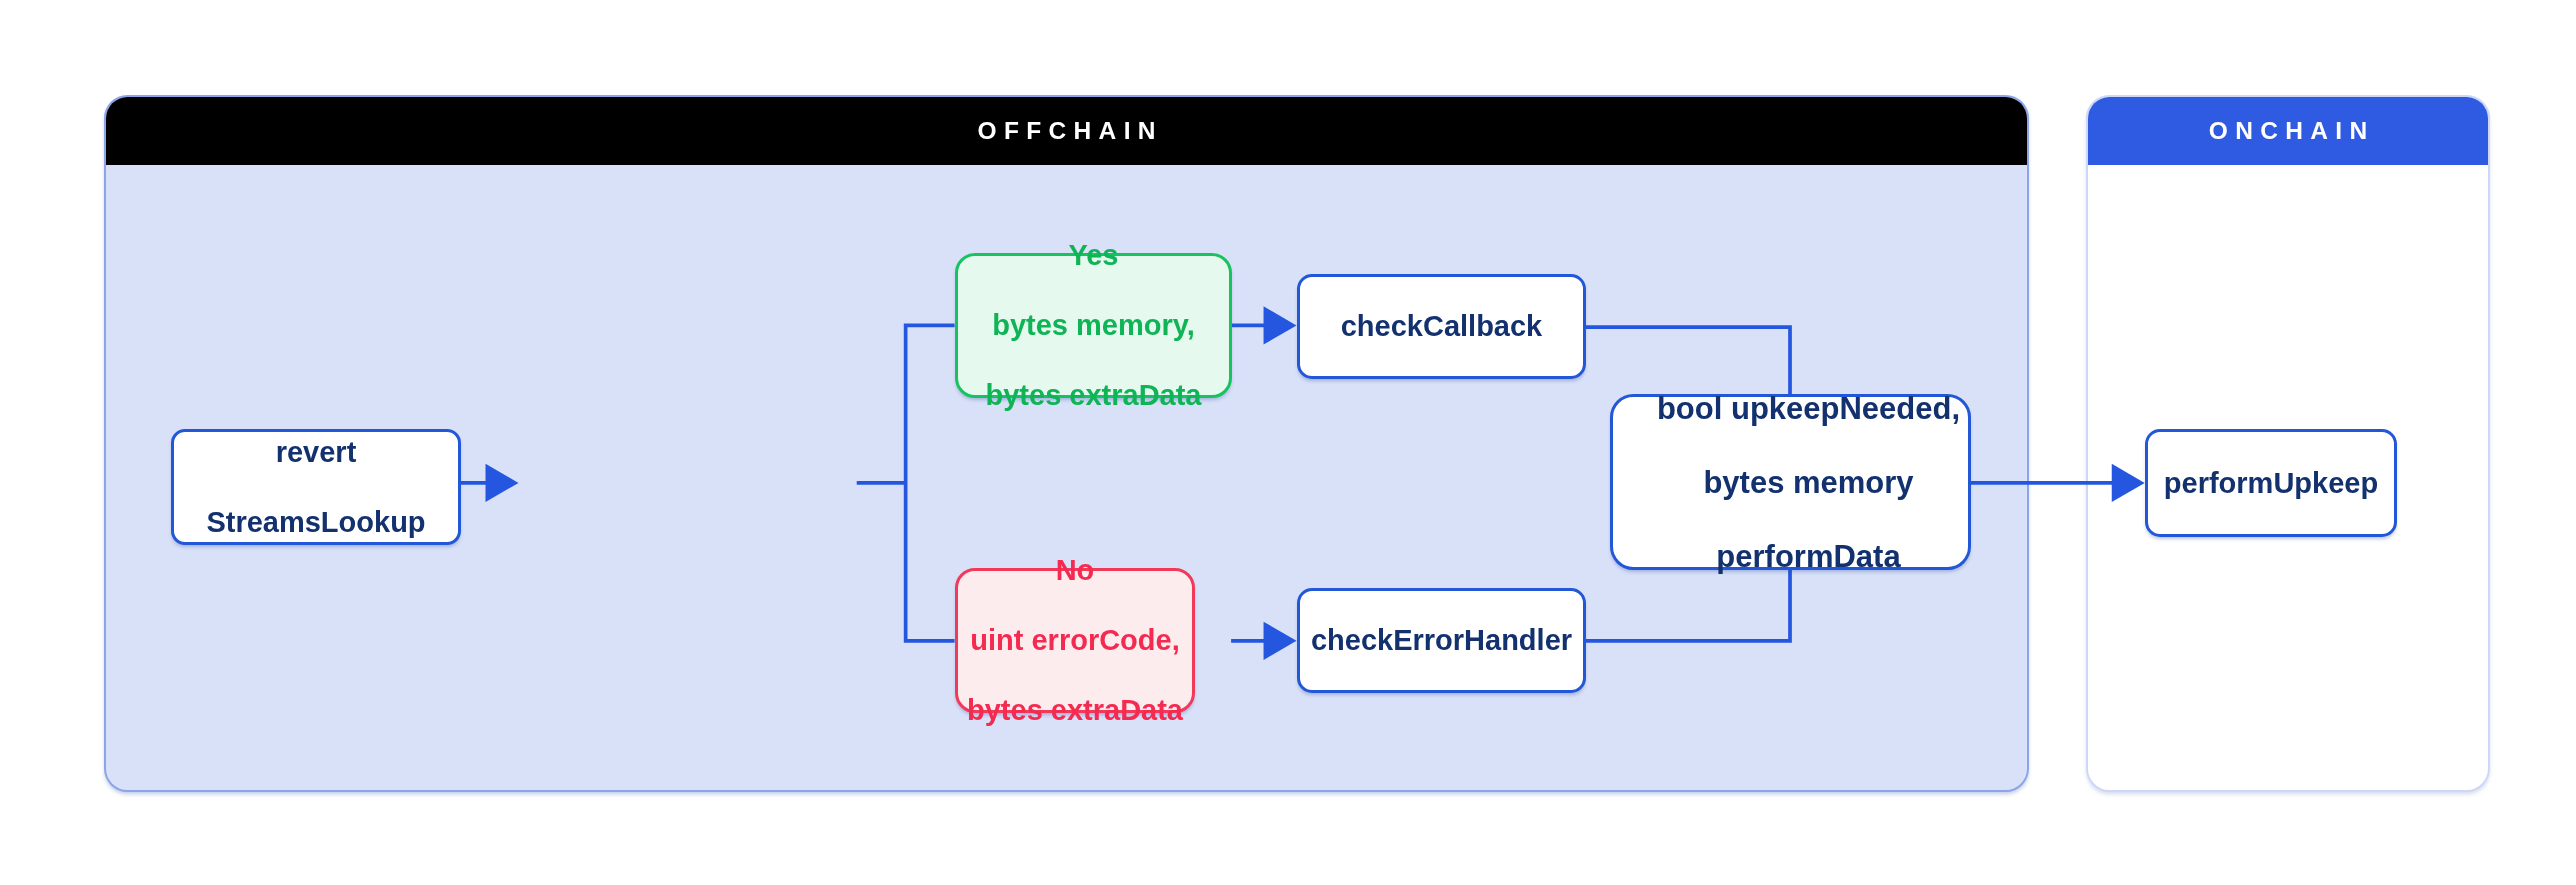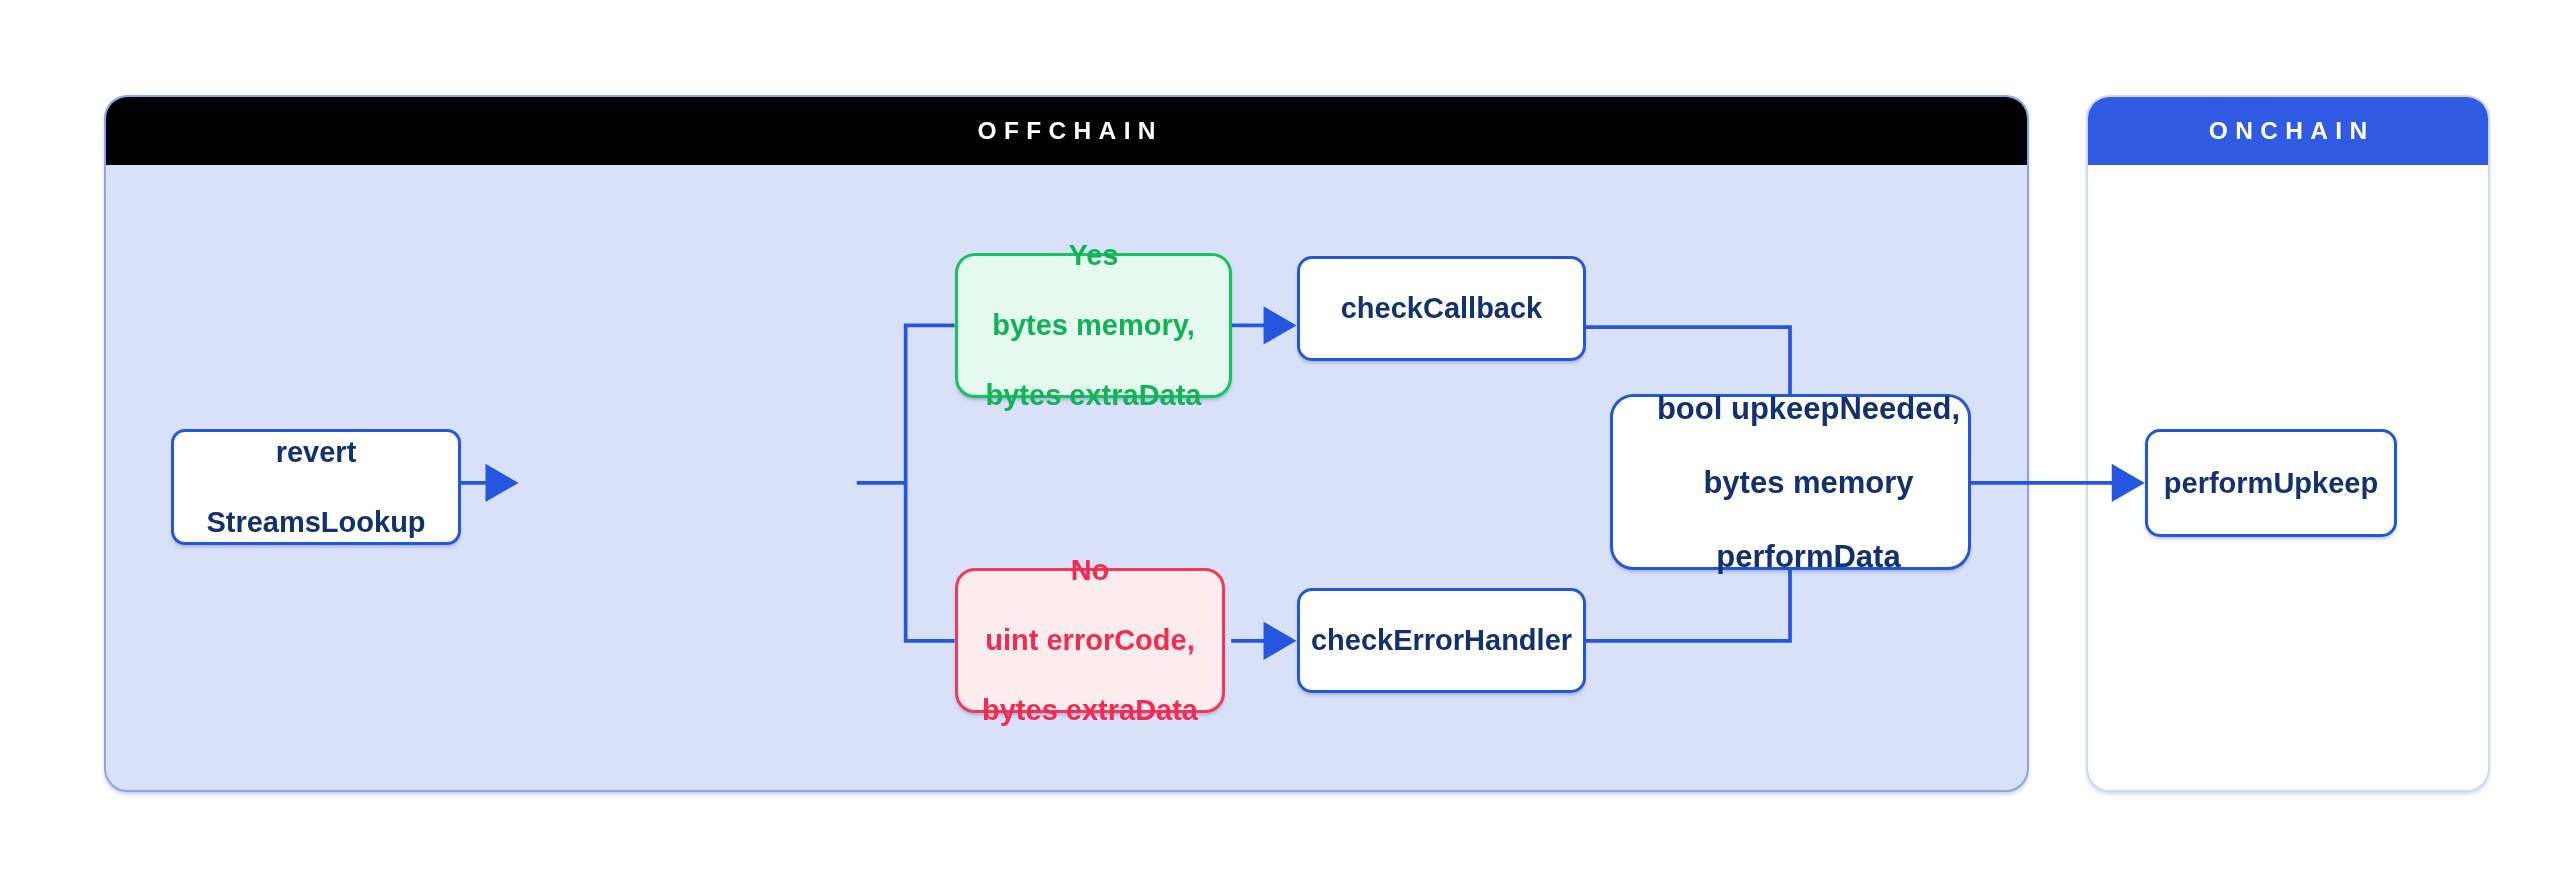--- a/index.html
+++ b/index.html
@@ -68,24 +68,24 @@
     gap:29px;
   }
   .node span{display:block;}
   .node-revert{left:158px;top:429px;width:290px;height:116px;border-radius:14px;margin-left:13px;}
   .node-pill{left:518px;top:428px;width:338px;height:111px;border-radius:55px;}
   .node-yes{
     left:955px;top:253px;width:277px;height:145px;border-radius:20px;
     background:var(--yes-bg-green);border-color:var(--yes-border-green);color:var(--yes-text-green);
   }
   .node-no{
-    left:955px;top:568px;width:270px;height:145px;border-radius:20px;
+    left:955px;top:568px;width:240px;height:145px;border-radius:20px;
     background:var(--no-bg-red);border-color:var(--no-border-red);color:var(--no-text-red);
   }
-  .node-checkcallback{left:1297px;top:256px;width:289px;height:105px;}
+  .node-checkcallback{left:1297px;top:274px;width:289px;height:105px;}
   .node-checkerrorhandler{left:1297px;top:588px;width:289px;height:105px;}
   .node-result{left:1610px;top:394px;width:361px;height:176px;border-radius:23.4px;font-size:31px;line-height:45px;padding-left:36px;}
   .node-performupkeep{left:2145px;top:429px;width:252px;height:108px;}
 </style>
 </head>
 <body>
 
 <div class="canvas">
 
   <div class="panel panel-offchain">

